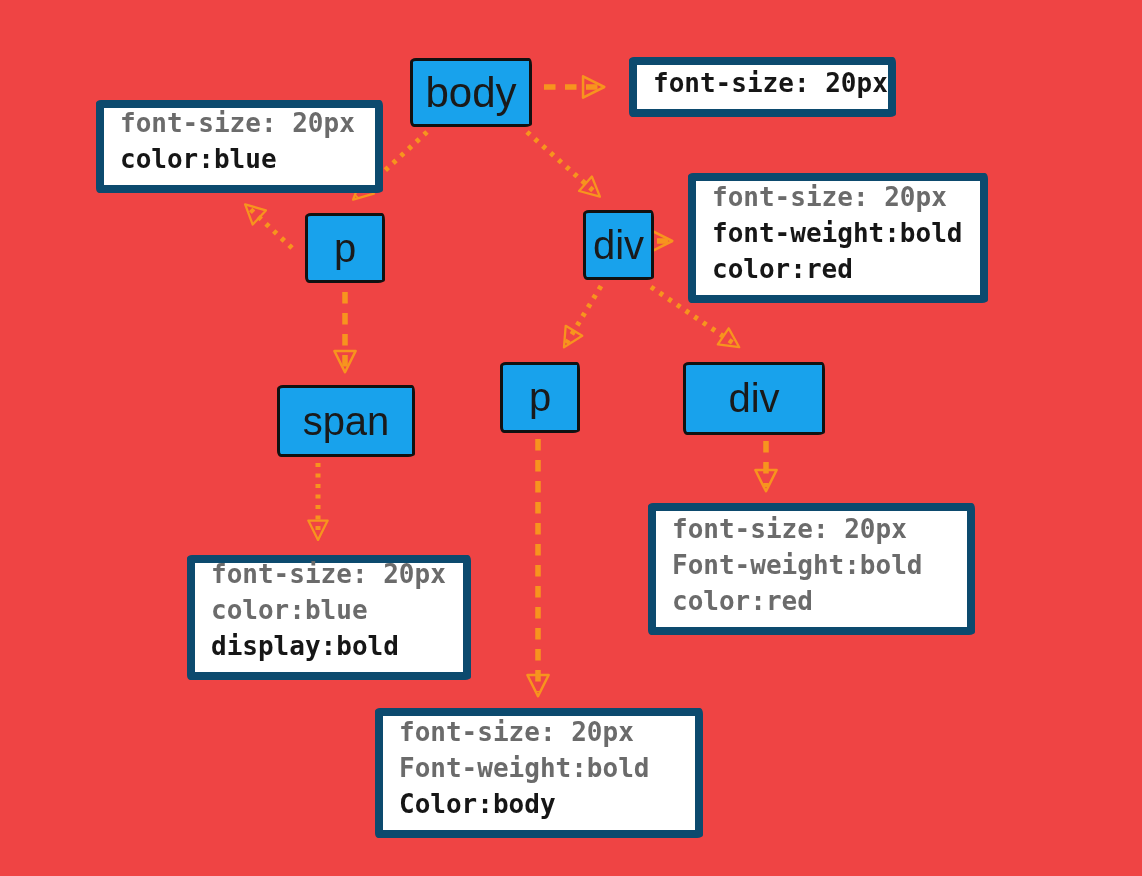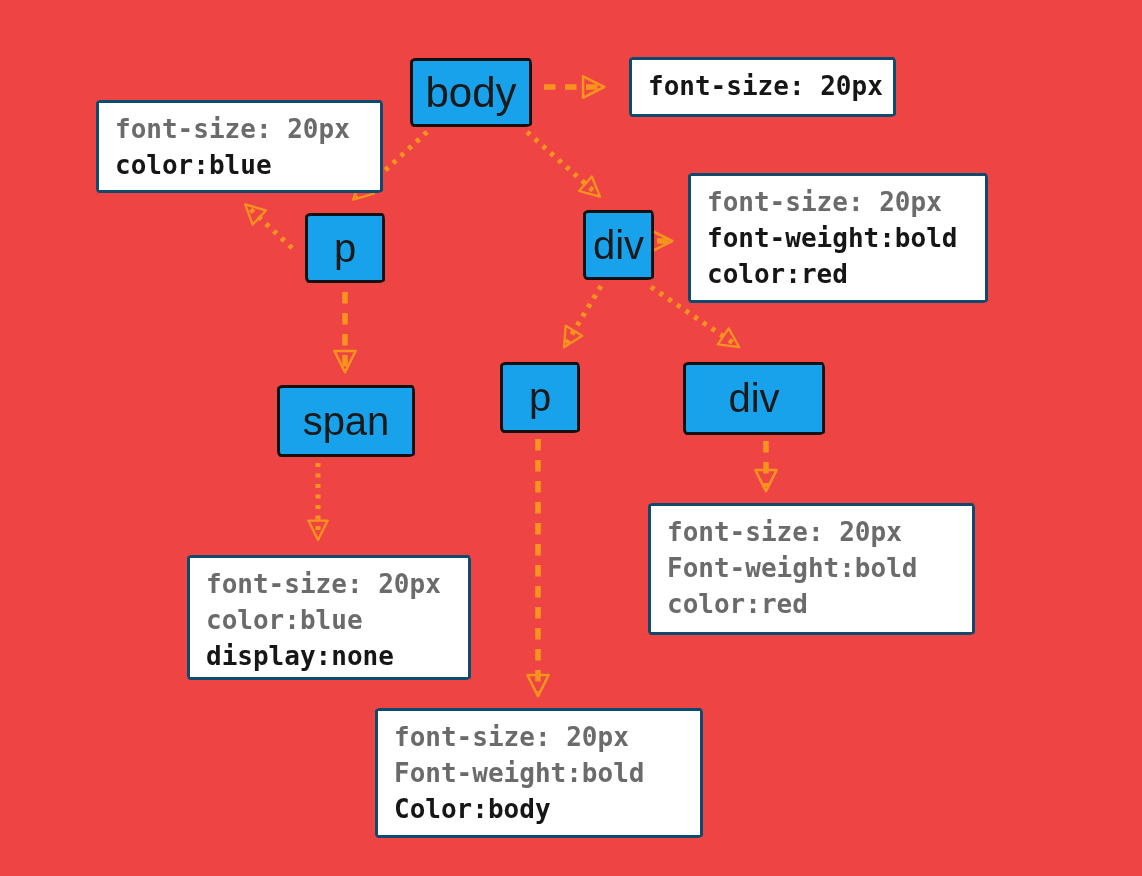--- a/index.html
+++ b/index.html
@@ -21,24 +21,24 @@
     border:3.5px solid #111111;
     border-radius:6px 3px 7px 4px / 4px 7px 3px 6px;
     display:flex;align-items:center;justify-content:center;
     color:#1a1a1a;
     font-size:40px;
     box-sizing:border-box;
   }
   .rulebox{
     position:absolute;
     background:#ffffff;
-    border:3px solid #0c4a6e;
+    border:8px solid #0c4a6e;
     border-radius:5px 3px 6px 3px / 3px 6px 3px 5px;
     box-sizing:border-box;
-    display:flex;flex-direction:column;justify-content:flex-start;
+    display:flex;flex-direction:column;justify-content:flex-end;
     padding:8px 16px;
   }
   .rule-line{
     font-family:"DejaVu Sans Mono","Liberation Mono",monospace;
     font-weight:bold;
     font-size:26px;
     line-height:36px;
     white-space:pre;
   }
   .muted{color:#6b6b6b;}
@@ -102,21 +102,21 @@
 
   <div class="rulebox" id="b-div1">
     <div class="rule-line muted">font-size: 20px</div>
     <div class="rule-line strong">font-weight:bold</div>
     <div class="rule-line strong">color:red</div>
   </div>
 
   <div class="rulebox" id="b-span">
     <div class="rule-line muted">font-size: 20px</div>
     <div class="rule-line muted">color:blue</div>
-    <div class="rule-line strong">display:none</div>
+    <div class="rule-line strong">display:bold</div>
   </div>
 
   <div class="rulebox" id="b-p2">
     <div class="rule-line muted">font-size: 20px</div>
     <div class="rule-line muted">Font-weight:bold</div>
     <div class="rule-line strong">Color:body</div>
   </div>
 
   <div class="rulebox" id="b-div2">
     <div class="rule-line muted">font-size: 20px</div>

